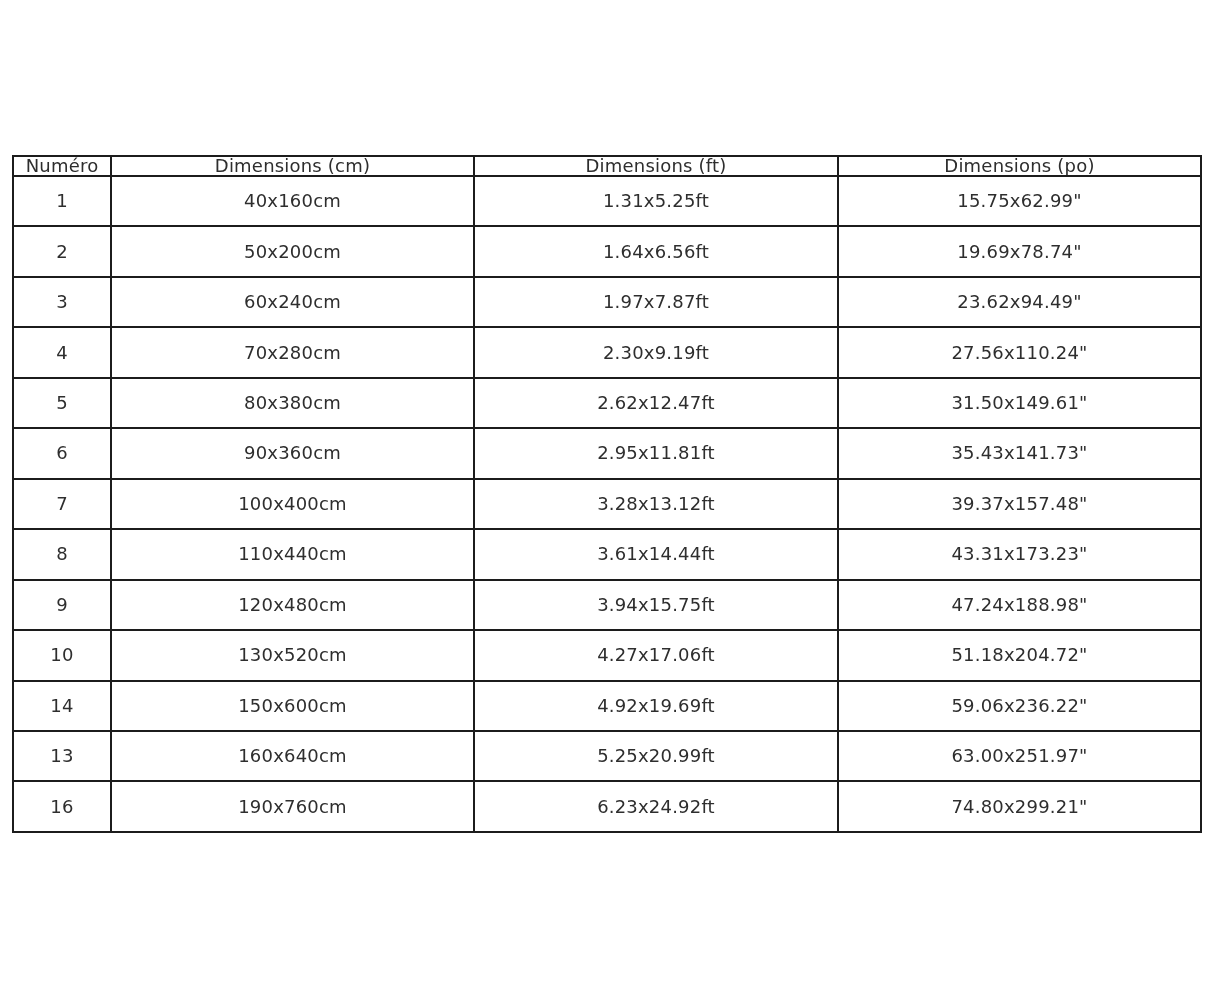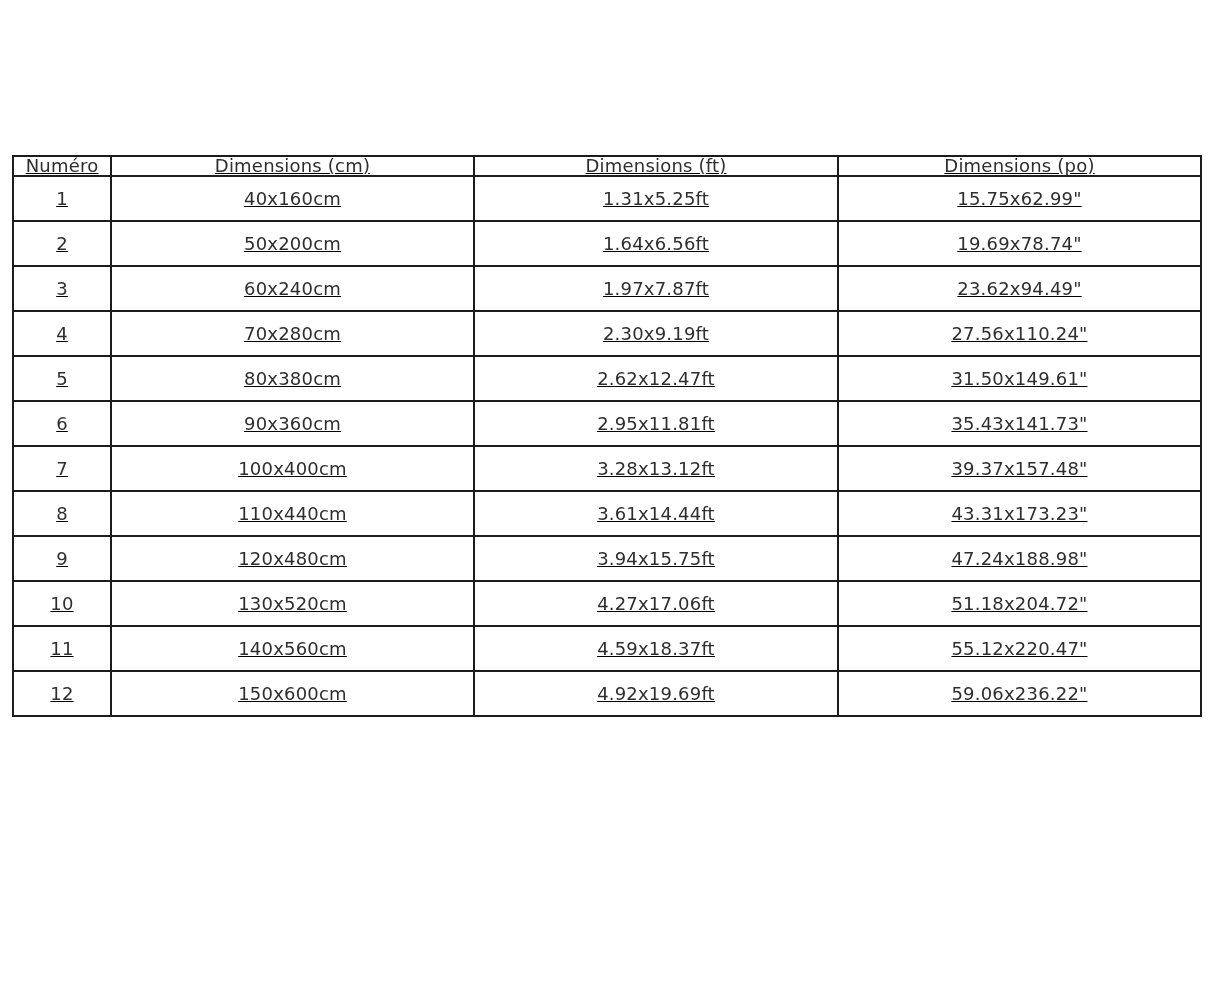--- a/index.html
+++ b/index.html
@@ -19,25 +19,24 @@
     position: relative;
     width: 1214px;
     height: 989px;
     background: var(--bg-color);
   }
   table.dim-table {
     position: absolute;
     left: 12px;
     top: 155px;
     width: 1188px;
-    height: 562px;
+    height: 678px;
     border-collapse: collapse;
     table-layout: fixed;
     background: var(--bg-color);
-    text-decoration: underline;
   }
   table.dim-table th,
   table.dim-table td {
     border: 2px solid var(--border-color);
     text-align: center;
     vertical-align: middle;
     font-size: 18px;
     font-weight: 400;
     color: var(--text-color);
     padding: 0;
@@ -121,26 +120,32 @@
           <td>3.94x15.75ft</td>
           <td>47.24x188.98"</td>
         </tr>
         <tr>
           <td>10</td>
           <td>130x520cm</td>
           <td>4.27x17.06ft</td>
           <td>51.18x204.72"</td>
         </tr>
         <tr>
-          <td>11</td>
-          <td>140x560cm</td>
-          <td>4.59x18.37ft</td>
-          <td>55.12x220.47"</td>
-        </tr>
-        <tr>
-          <td>12</td>
+          <td>14</td>
           <td>150x600cm</td>
           <td>4.92x19.69ft</td>
           <td>59.06x236.22"</td>
+        </tr>
+        <tr>
+          <td>13</td>
+          <td>160x640cm</td>
+          <td>5.25x20.99ft</td>
+          <td>63.00x251.97"</td>
+        </tr>
+        <tr>
+          <td>16</td>
+          <td>190x760cm</td>
+          <td>6.23x24.92ft</td>
+          <td>74.80x299.21"</td>
         </tr>
       </tbody>
   </table>
 </div>
 
 </body></html>

